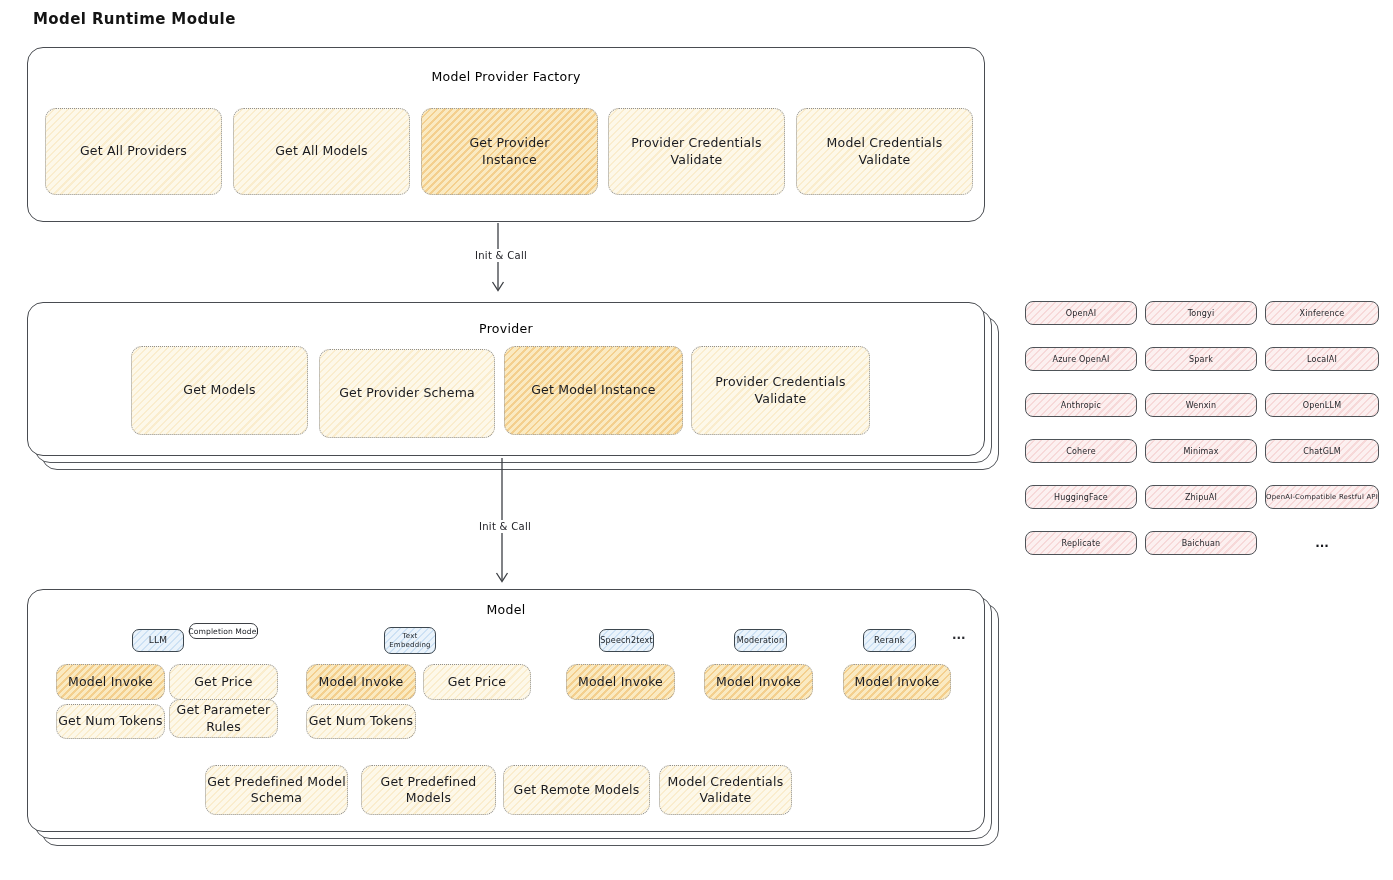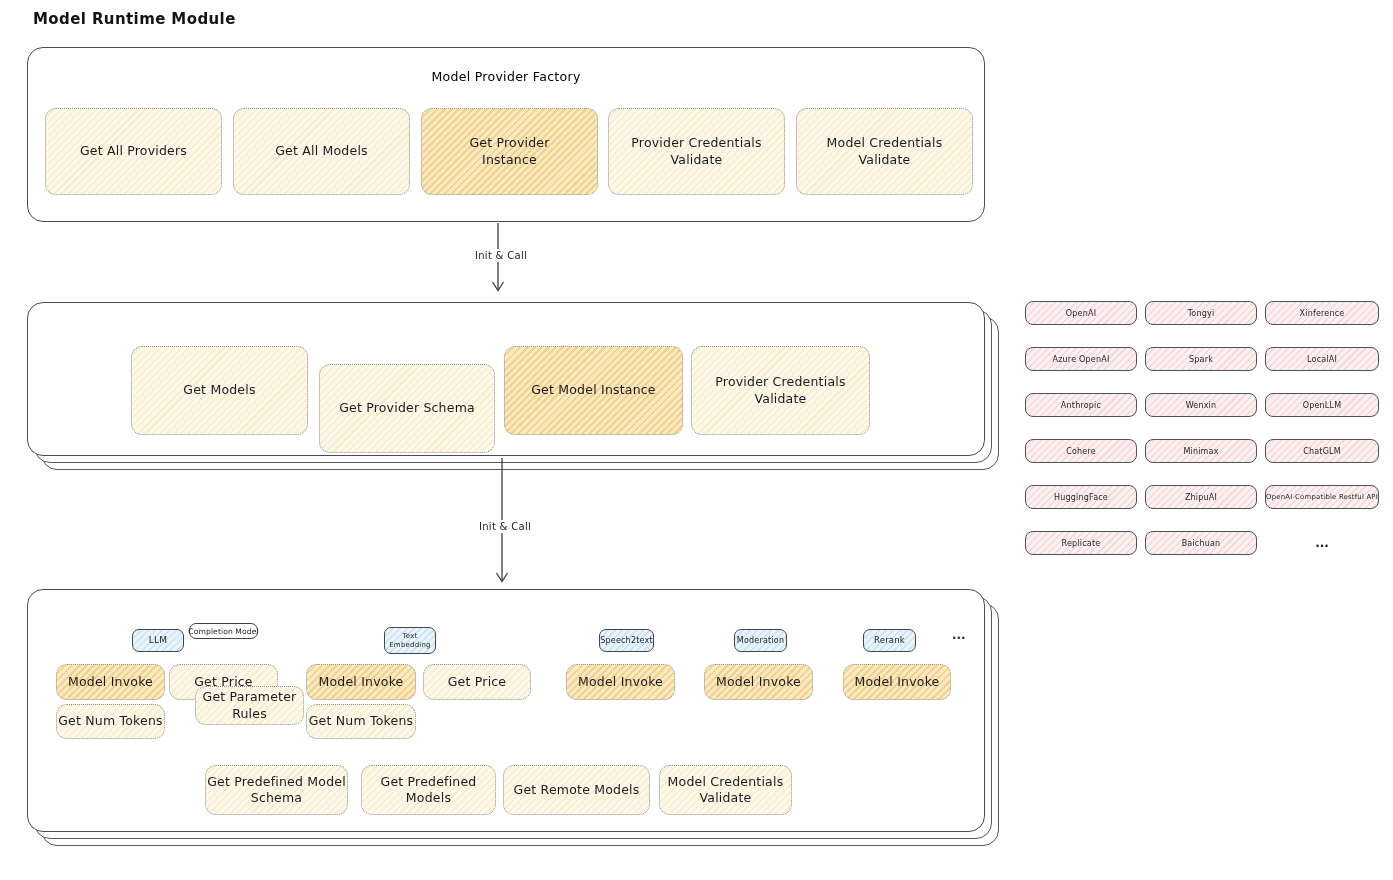--- a/index.html
+++ b/index.html
@@ -106,22 +106,23 @@
 
   <svg class="arrow" style="left:489px;top:223px;" width="18" height="70" viewBox="0 0 18 70">
     <path d="M9 0 V67" stroke="#3c3f44" stroke-width="1.3" fill="none"></path>
     <path d="M3.5 59 L9 67.5 L14.5 59" stroke="#3c3f44" stroke-width="1.3" fill="none"></path>
   </svg>
   <div class="arrow-label" style="left:466px;top:249px;width:64px;">Init &amp; Call</div>
 
   <div class="underlay" style="left:41px;top:316px;width:956px;height:152px;"></div>
   <div class="underlay" style="left:34px;top:309px;width:956px;height:152px;"></div>
   <div class="panel" style="left:27px;top:302px;width:956px;height:152px;">
+    <div class="panel-title" style="top:18px;">Provider</div>
     <div class="fbox cream" style="left:103px;top:43px;width:175px;height:87px;">Get Models</div>
-    <div class="fbox cream" style="left:291px;top:61px;width:174px;height:87px;">Get Provider Schema</div>
+    <div class="fbox cream" style="left:291px;top:46px;width:174px;height:87px;">Get Provider Schema</div>
     <div class="fbox hot" style="left:476px;top:43px;width:177px;height:87px;">Get Model Instance</div>
     <div class="fbox cream" style="left:663px;top:43px;width:177px;height:87px;">Provider Credentials
 Validate</div>
   </div>
 
   <div class="pgrid">
     <div class="pcell">OpenAI</div>
     <div class="pcell">Tongyi</div>
     <div class="pcell">Xinference</div>
     <div class="pcell">Azure OpenAI</div>
@@ -143,41 +144,42 @@
 
   <svg class="arrow" style="left:493px;top:458px;" width="18" height="126" viewBox="0 0 18 126">
     <path d="M9 0 V123" stroke="#3c3f44" stroke-width="1.3" fill="none"></path>
     <path d="M3.5 115 L9 123.5 L14.5 115" stroke="#3c3f44" stroke-width="1.3" fill="none"></path>
   </svg>
   <div class="arrow-label" style="left:470px;top:520px;width:64px;">Init &amp; Call</div>
 
   <div class="underlay" style="left:41px;top:603px;width:956px;height:241px;"></div>
   <div class="underlay" style="left:34px;top:596px;width:956px;height:241px;"></div>
   <div class="panel" style="left:27px;top:589px;width:956px;height:241px;">
+    <div class="panel-title" style="top:12px;">Model</div>
 
     <div class="bluetab" style="left:104px;top:39px;width:50px;height:21px;font-size:9px;">LLM</div>
     <div class="minibox" style="left:161px;top:33px;width:67px;height:14px;">Completion Model</div>
     <div class="minibox chat" style="left:161px;top:49px;width:67px;height:14px;">Chat Model</div>
     <div class="bluetab" style="left:356px;top:37px;width:50px;height:25px;font-size:7px;">Text
 Embedding</div>
     <div class="bluetab" style="left:571px;top:39px;width:53px;height:21px;font-size:8px;">Speech2text</div>
     <div class="bluetab" style="left:706px;top:39px;width:51px;height:21px;font-size:8px;">Moderation</div>
     <div class="bluetab" style="left:835px;top:39px;width:51px;height:21px;">Rerank</div>
     <div class="dots" style="left:924px;top:38px;">...</div>
 
     <div class="fbox hot" style="left:28px;top:74px;width:107px;height:34px;">Model Invoke</div>
     <div class="fbox cream" style="left:141px;top:74px;width:107px;height:34px;">Get Price</div>
     <div class="fbox hot" style="left:278px;top:74px;width:108px;height:34px;">Model Invoke</div>
     <div class="fbox cream" style="left:395px;top:74px;width:106px;height:34px;">Get Price</div>
     <div class="fbox hot" style="left:538px;top:74px;width:107px;height:34px;">Model Invoke</div>
     <div class="fbox hot" style="left:676px;top:74px;width:107px;height:34px;">Model Invoke</div>
     <div class="fbox hot" style="left:815px;top:74px;width:106px;height:34px;">Model Invoke</div>
 
     <div class="fbox cream" style="left:28px;top:114px;width:107px;height:33px;">Get Num Tokens</div>
-    <div class="fbox cream" style="left:141px;top:96px;width:107px;height:37px;margin-left:26px;">Get Parameter
+    <div class="fbox cream" style="left:141px;top:109px;width:107px;height:37px;">Get Parameter
 Rules</div>
     <div class="fbox cream" style="left:278px;top:114px;width:108px;height:33px;">Get Num Tokens</div>
 
     <div class="fbox cream" style="left:177px;top:175px;width:141px;height:48px;">Get Predefined Model
 Schema</div>
     <div class="fbox cream" style="left:333px;top:175px;width:133px;height:48px;">Get Predefined
 Models</div>
     <div class="fbox cream" style="left:475px;top:175px;width:145px;height:48px;">Get Remote Models</div>
     <div class="fbox cream" style="left:631px;top:175px;width:131px;height:48px;">Model Credentials
 Validate</div>

